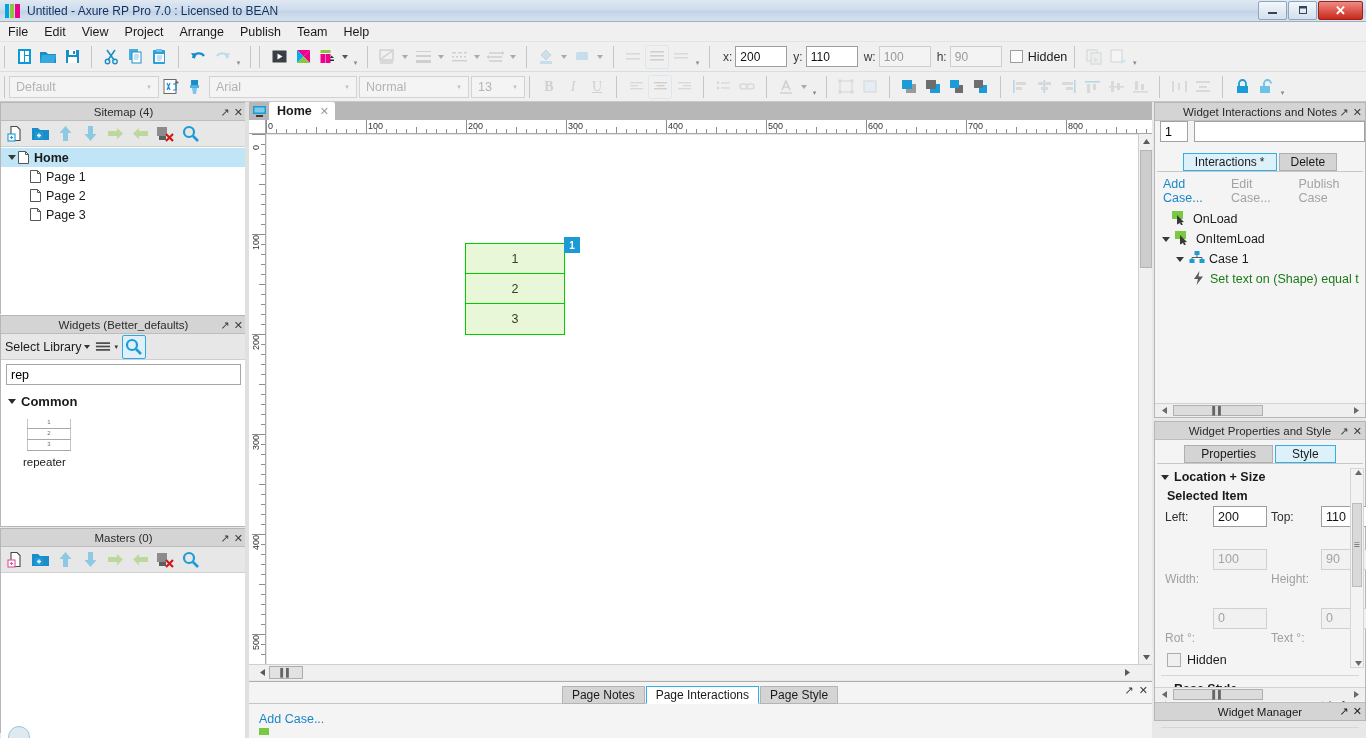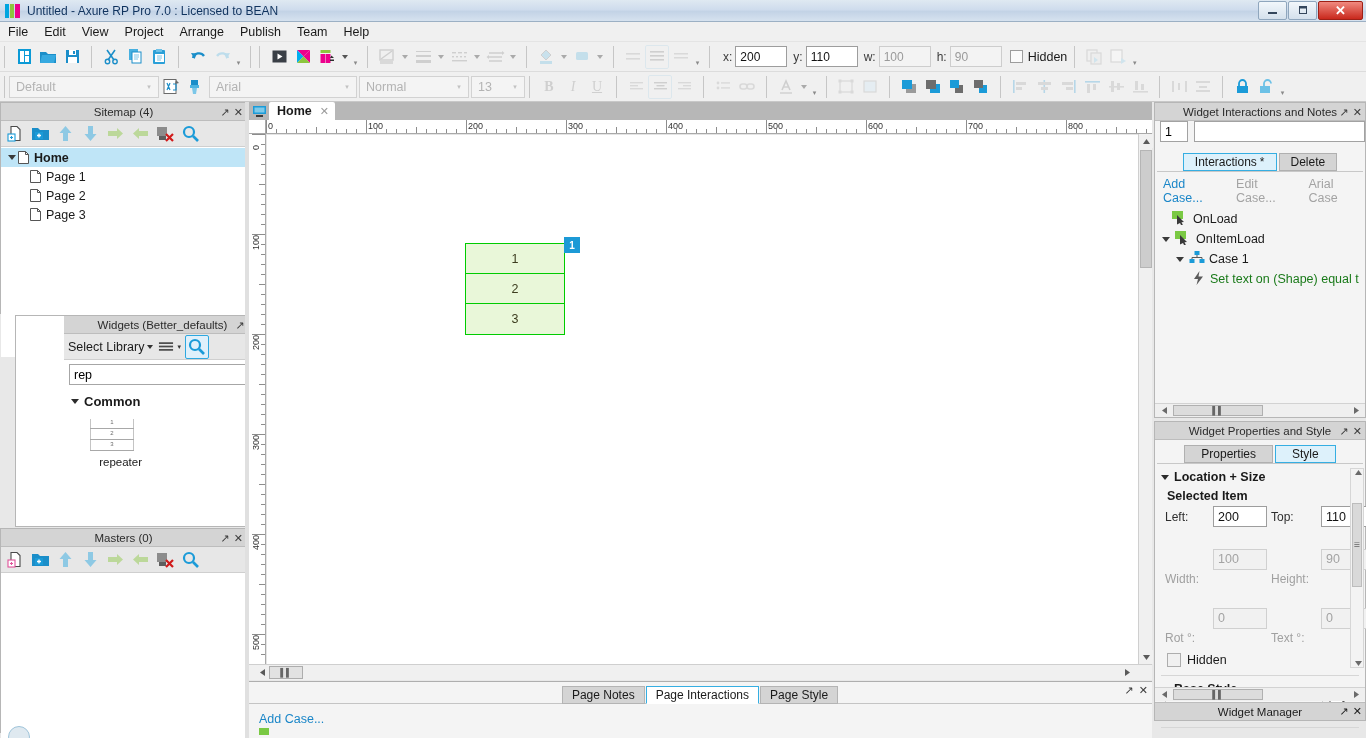--- a/index.html
+++ b/index.html
@@ -119,38 +119,38 @@
 
   #sitemap { left: 0; top: 102px; width: 247px; height: 212px; }
   .tree { background: #fff; height: 100%; padding-top: 1px; overflow: hidden; }
   .trow { height: 19px; display: flex; align-items: center; padding-left: 5px; font-size: 12.5px; }
   .trow.sel { background: #bfe5f7; font-weight: bold; }
   .trow .arr { width: 12px; display:flex; align-items:center; justify-content:center; }
   .trow .arr:after { content:''; border-left:4px solid transparent; border-right:4px solid transparent; border-top:5px solid #3a3a3a; }
   .trow .pad { width: 12px; }
   .pgicon { width: 11px; height: 13px; margin-right: 5px; flex:none; }
 
-  #widgets { left: 15px; top: 315px; width: 247px; height: 212px; padding-left: 48px; }
+  #widgets { left: 0; top: 315px; width: 247px; height: 212px; }
   .wgtbar { height: 26px; background: #e7e7e7; display: flex; align-items: center; padding: 0 4px; gap: 4px; border-bottom: 1px solid #cfcfcf;}
   .wgtbar .sl { font-size: 12.5px; display: flex; align-items: center; gap: 3px; }
   .wgtbar .sl:after { content:''; border-left:3.5px solid transparent; border-right:3.5px solid transparent; border-top:4px solid #333; }
   .srchin {
     margin: 4px 5px 0 5px; height: 21px; width: 235px;
     border: 1px solid #a6a6a6; background: #fff; font-size: 12.5px; padding: 0 4px;
     font-family: "Liberation Sans", sans-serif;
   }
   .cat { margin: 9px 0 0 7px; font-size: 13px; font-weight: bold; display: flex; align-items: center; gap: 5px; }
   .cat:before { content:''; border-left:4px solid transparent; border-right:4px solid transparent; border-top:5px solid #2b2b2b; }
   .wgrid { padding: 8px 0 0 22px; }
   .wthumb { width: 56px; }
   .rep-ico { width: 52px; height: 36px; position: relative; }
   .rep-ico .rl { position:absolute; left:4px; width:44px; height:1px; background:#a8a8a8; }
   .rep-ico .rv { position:absolute; top:2px; width:1px; height:32px; background:#c4c4c4; }
   .rep-ico .rn { position:absolute; width:44px; left:4px; text-align:center; font-size:6px; color:#6b6b6b; }
-  .wlabel { text-align: right; font-size: 11.5px; margin-top: 3px; }
+  .wlabel { text-align: left; font-size: 11.5px; margin-top: 3px; }
 
   #masters { left: 0; top: 528px; width: 247px; height: 205px; }
 
   
   #canvasarea { position: absolute; left: 249px; top: 102px; width: 903px; height: 578px; background: #e4e4e4; }
   .tabstrip { height: 18px; background: #b7b7b7; display: flex; align-items: flex-end; }
   .tabicon { width: 20px; height: 18px; display: flex; align-items: center; justify-content: center; }
   .ctab {
     height: 18px; background: #fff; display: flex; align-items: center;
     padding: 0 6px 0 8px; font-size: 12.5px; font-weight: bold; gap: 8px;
@@ -1205,21 +1205,21 @@
         <span>*</span>
       </div>
       <div class="itab">
         <span>Delete</span>
       </div>
     </div>
     <div style="height:1px;background:#c8c8c8;margin:0 2px"></div>
     <div class="casebar">
       <span class="a">Add Case...</span>
       <span class="d">Edit Case...</span>
-      <span class="d">Arial Case</span>
+      <span class="d">Publish Case</span>
     </div>
     <div class="evtree">
       <div class="evrow" style="padding-left:14px">
         <span>
           <svg width="17" height="14" viewBox="0 0 17 14">
               <rect x="0" y="0" width="11" height="8" fill="#7ac943"></rect>
               <path d="M5 4l7 7-2.5.3 1.3 2.5-1.5.8-1.3-2.6L5 13.5z" fill="#3a3a3a"></path>
             </svg>
         </span>
         <span>OnLoad</span>

